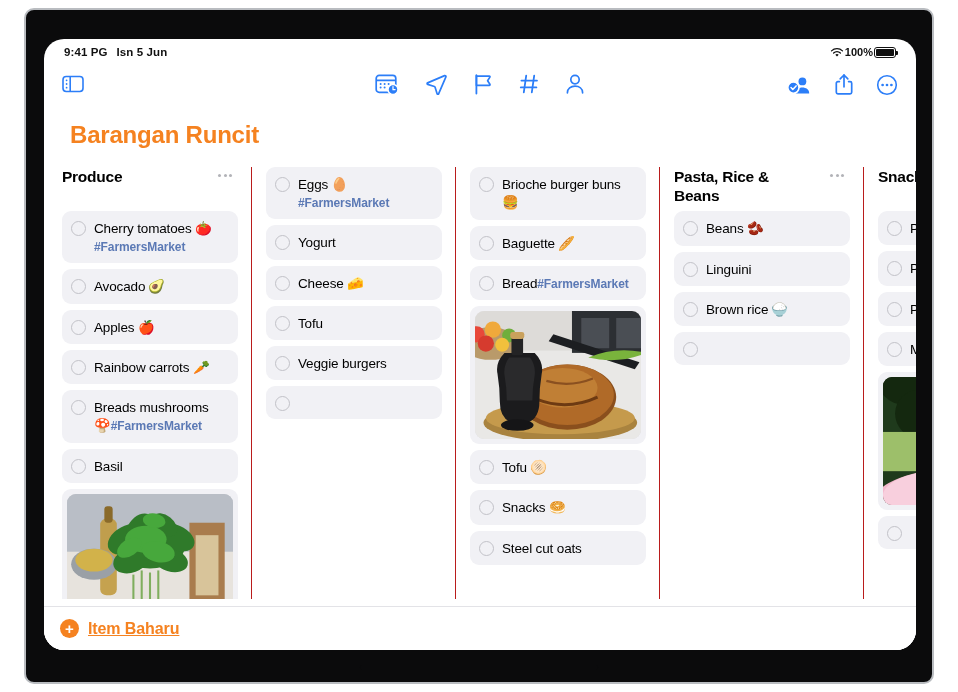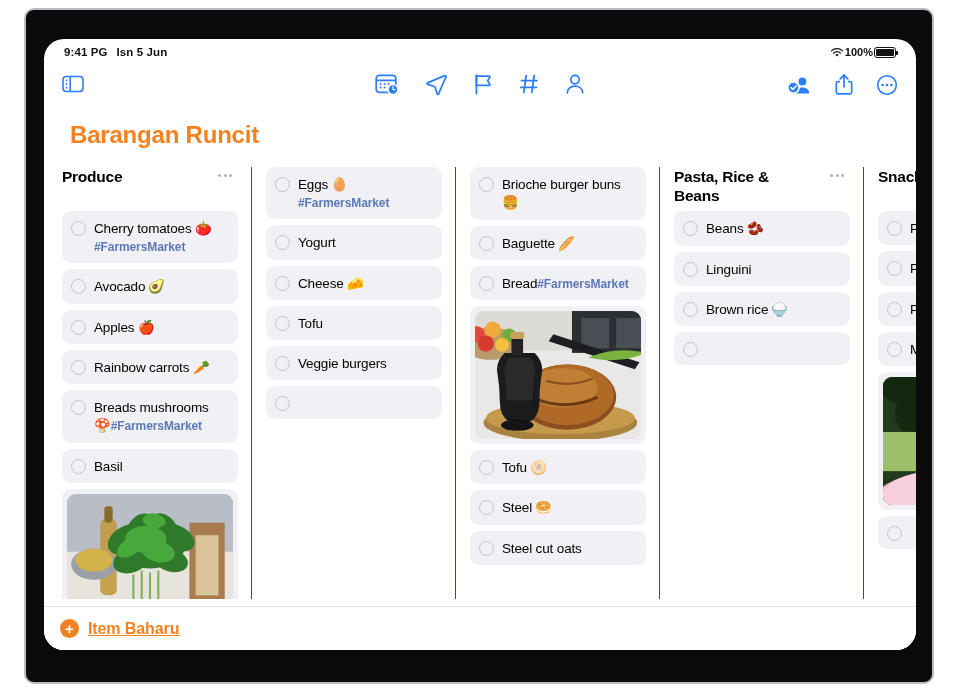--- a/index.html
+++ b/index.html
@@ -398,21 +398,21 @@
       <ellipse cx="45" cy="98" rx="14" ry="5" fill="#151517"></ellipse>
     </svg>
                 </div>
               </div>
               <div class="item">
                 <span class="circle"></span>
                 <span class="item-body"><span class="item-text">Tofu 🫓</span></span>
               </div>
               <div class="item">
                 <span class="circle"></span>
-                <span class="item-body"><span class="item-text">Steel 🥯</span></span>
+                <span class="item-body"><span class="item-text">Snacks 🥯</span></span>
               </div>
               <div class="item">
                 <span class="circle"></span>
                 <span class="item-body"><span class="item-text">Steel cut oats</span></span>
               </div>
             </div>
             <div class="column">
               <div class="col-head">
                 <div class="col-title">Pasta, Rice &amp; Beans</div>
                 <button class="col-more">

